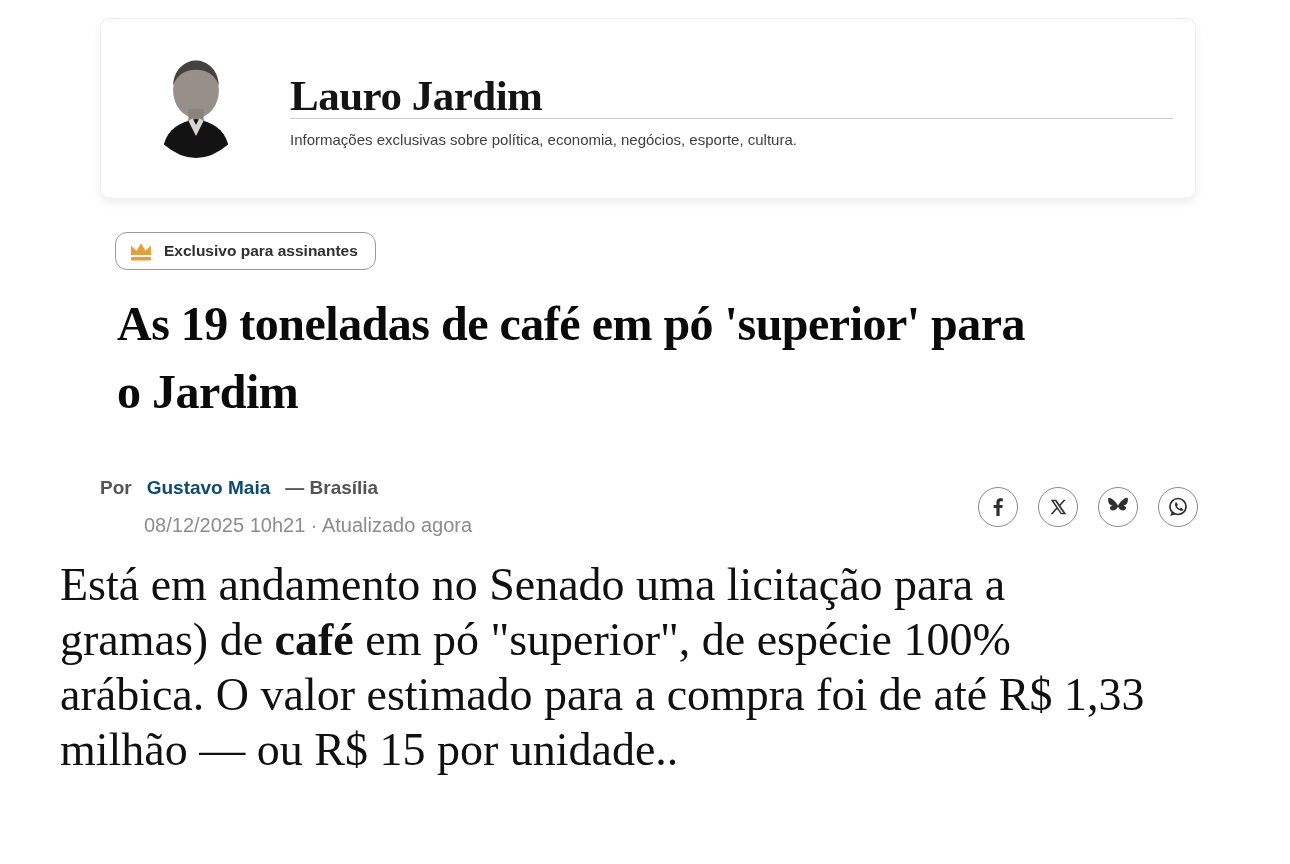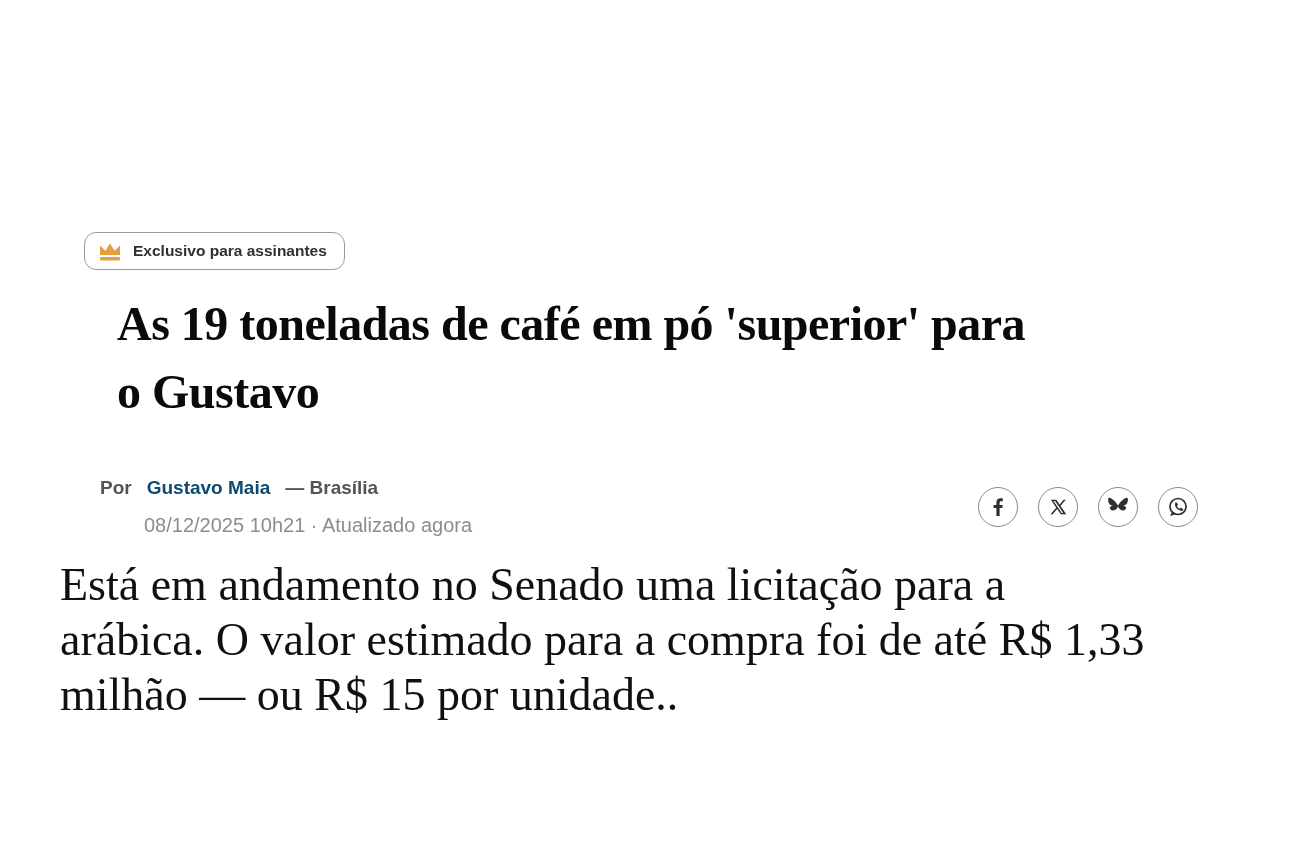--- a/index.html
+++ b/index.html
@@ -49,21 +49,21 @@
     position: absolute;
     left: 189px; top: 112px;
     font-size: 15px;
     color: #3f3f3f;
     white-space: nowrap;
   }
 
   
   .badge {
     position: absolute;
-    left: 84px; top: 232px;
+    left: 115px; top: 232px;
     height: 38px;
     display: inline-flex;
     align-items: center;
     gap: 11px;
     padding: 0 17px 0 13px;
     border: 1px solid #9b9b9b;
     border-radius: 12px;
     background: #ffffff;
   }
   .badge-label {
@@ -138,32 +138,45 @@
     color: #101010;
   }
   .body-line { white-space: nowrap; font-family: Liberation Serif, serif; }
   .body-line .bold { font-weight: 700; }
 </style>
 </head>
 <body>
 
 <div class="page">
 
+  <div class="author-card">
+    <svg class="avatar" viewBox="0 0 118 130" xmlns="http://www.w3.org/2000/svg">
+
+      <ellipse cx="59" cy="44" rx="27" ry="33" fill="#978f89"></ellipse>
+      <path d="M32,38 C33,18 48,9 59,9 C70,9 85,18 86,38 C80,24 70,20 59,20 C48,20 38,24 32,38 Z" fill="#46423f"></path>
+      <rect x="50" y="66" width="18" height="16" fill="#8a837d"></rect>
+      <path d="M59,78 C40,81 26,90 21,108 Q59,140 97,108 C92,90 78,81 59,78 Z" fill="#131313"></path>
+      <path d="M50,80 L59,98 L68,80 L63,77 L59,85 L55,77 Z" fill="#d9d5d0"></path>
+    </svg>
+    <div class="card-title">Lauro Jardim</div>
+    <div class="card-divider"></div>
+    <div class="card-tagline">Informações exclusivas sobre política, economia, negócios, esporte, cultura.</div>
+  </div>
 
   <div class="badge">
     <svg width="24" height="20" viewBox="0 0 24 20" xmlns="http://www.w3.org/2000/svg">
       <path d="M2,14 L2,4.5 L7.5,9.7 L12,2.2 L16.5,9.7 L22,4.5 L22,14 Z" fill="#E49F3F"></path>
       <rect x="2" y="16" width="20" height="3.4" rx="1" fill="#E49F3F"></rect>
     </svg>
     <span class="badge-label">Exclusivo para assinantes</span>
   </div>
 
   <h1 class="headline">
     <div class="headline-line">As 19 toneladas de café em pó 'superior' para</div>
-    <div class="headline-line">o Gustavo</div>
+    <div class="headline-line">o Jardim</div>
   </h1>
 
   <div class="byline">
     <span>Por</span>
     <span class="author-link">Gustavo Maia</span>
     <span>— Brasília</span>
   </div>
   <div class="timestamp">08/12/2025 10h21 · Atualizado agora</div>
 
   <div class="share">
@@ -186,17 +199,18 @@
       <svg width="24" height="24" viewBox="0 0 24 24" xmlns="http://www.w3.org/2000/svg">
         <circle cx="12" cy="11.5" r="8" fill="none" stroke="#2f2f2f" stroke-width="1.7"></circle>
         <path d="M6,16.5 L4.2,21 L9,19.6 Z" fill="#2f2f2f"></path>
         <path d="M9.2,7.8 c0.25,-0.55 0.9,-0.65 1.3,-0.2 l1.1,1.5 c0.3,0.4 0.25,0.95 -0.1,1.3 l-0.6,0.65 c0.5,1.2 1.5,2.2 2.7,2.7 l0.65,-0.6 c0.35,-0.35 0.9,-0.4 1.3,-0.1 l1.5,1.1 c0.45,0.4 0.35,1.05 -0.2,1.3 c-0.9,0.4 -1.95,0.5 -2.9,0.15 c-2.15,-0.8 -3.9,-2.55 -4.7,-4.7 c-0.35,-0.95 -0.25,-2 0.15,-2.9 Z" fill="#2f2f2f"></path>
       </svg>
     </button>
   </div>
 
   <div class="body-text">
       <div class="body-line"><span>Está em andamento no Senado uma licitação para a</span></div>
+      <div class="body-line"><span>gramas) de </span><span class="bold">café</span><span> em pó "superior", de espécie 100%</span></div>
       <div class="body-line"><span>arábica. O valor estimado para a compra foi de até R$ 1,33</span></div>
       <div class="body-line"><span>milhão — ou R$ 15 por unidade..</span></div>
     </div>
 
 </div>
 
 </body></html>

